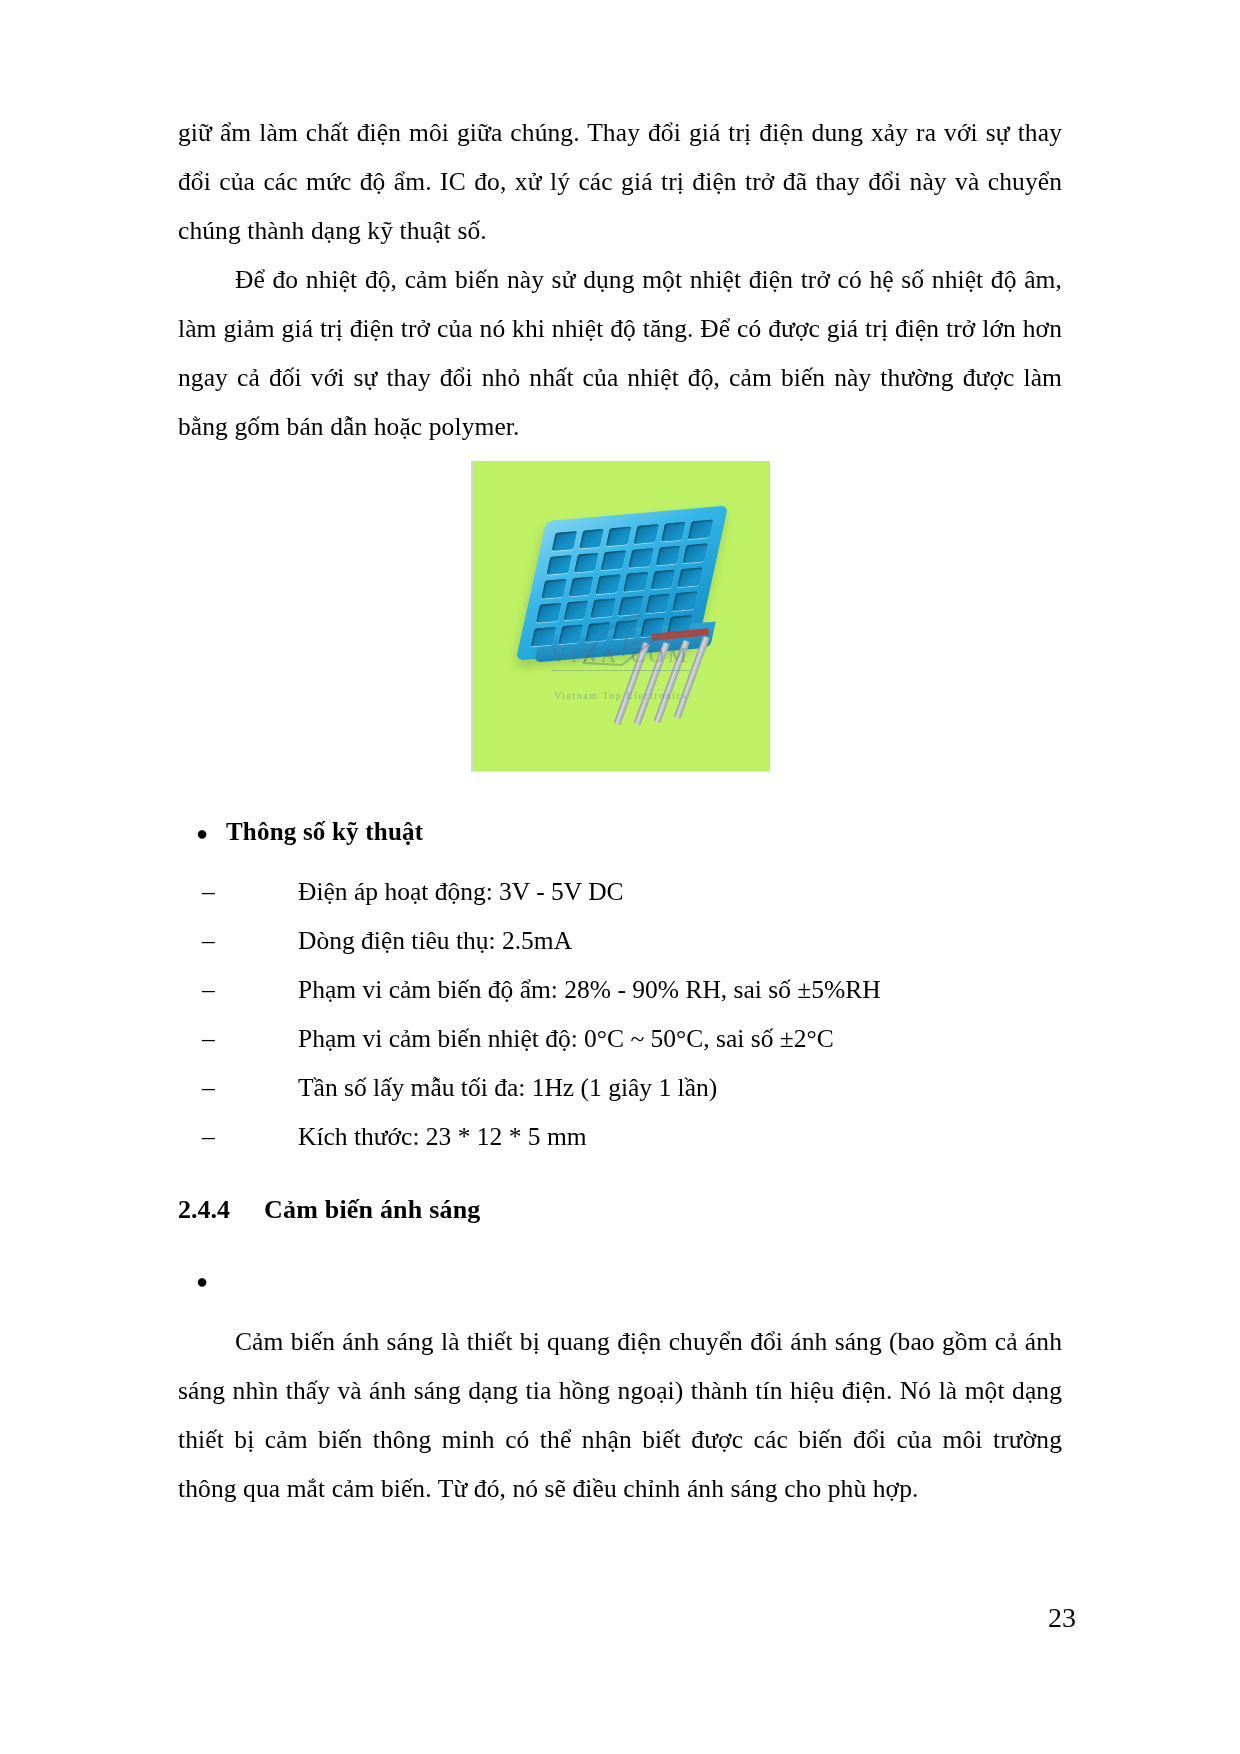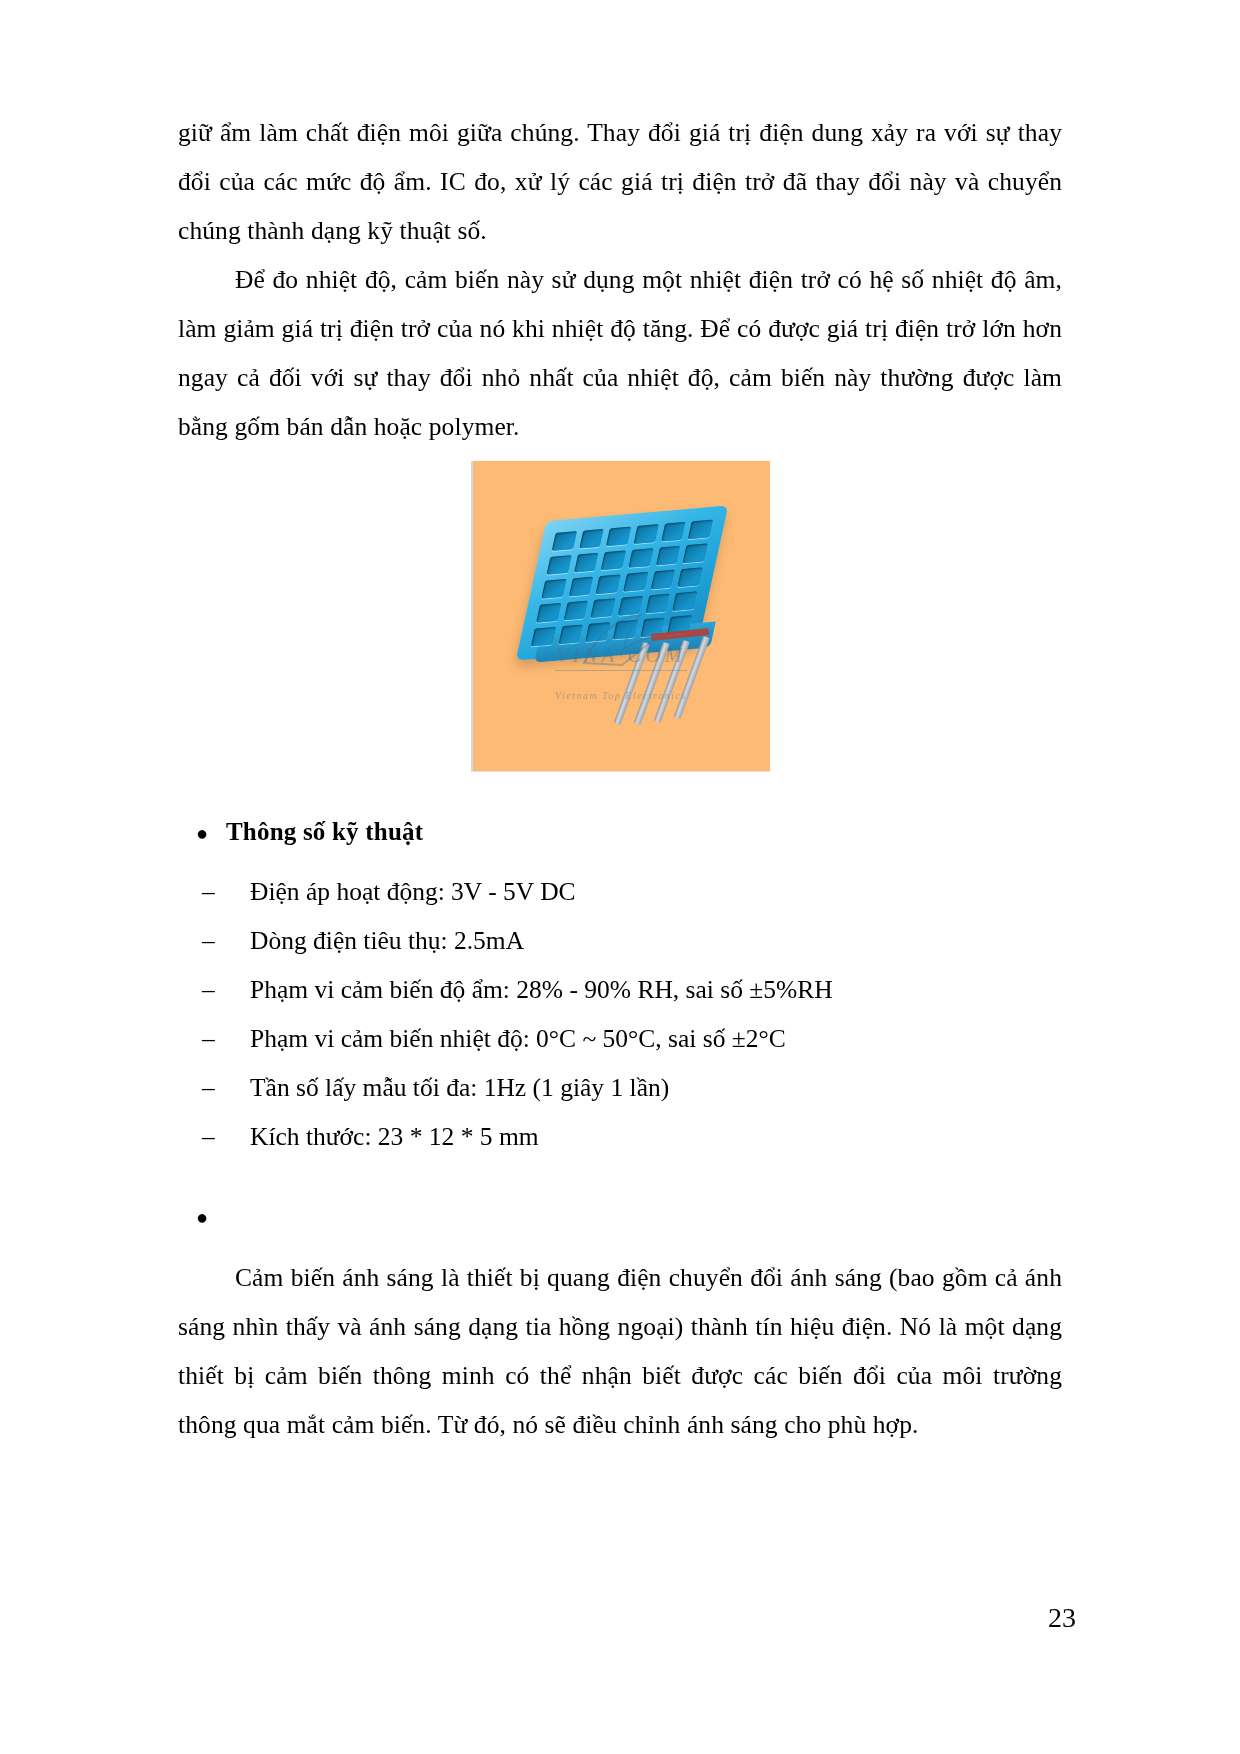--- a/index.html
+++ b/index.html
@@ -46,25 +46,24 @@
   
   .figure {
     margin-top: 10px;
     text-align: center;
   }
   .figure-img-wrap {
     display: inline-block;
     position: relative;
     width: 297px;
     height: 310px;
-    background: #fdba74;
+    background: #bef264;
     border-left: 2px solid #d7d7d7;
     border-bottom: 1px solid #e2e2e2;
     overflow: hidden;
-    font-style: italic;
   }
   
   .sensor {
     position: absolute;
     left: 52px;
     top: 42px;
     width: 200px;
     height: 190px;
   }
   .sensor-body {
@@ -207,20 +206,21 @@
   }
   .dash-item .dash {
     width: 72px;
     flex: 0 0 72px;
     text-align: left;
     padding-left: 24px;
     box-sizing: border-box;
   }
   .dash-item .txt {
     flex: 1 1 auto;
+    margin-left: 48px;
   }
 
   
   .section-heading {
     display: flex;
     align-items: baseline;
     margin-top: 34px;
     font-size: 26px;
     font-weight: bold;
   }
@@ -328,20 +328,24 @@
       <div class="dash-item">
         <span class="dash">–</span>
         <span class="txt">Tần số lấy mẫu tối đa: 1Hz (1 giây 1 lần)</span>
       </div>
       <div class="dash-item">
         <span class="dash">–</span>
         <span class="txt">Kích thước: 23 * 12 * 5 mm</span>
       </div>
     </div>
 
+    <div class="section-heading">
+      <span class="num">2.4.4</span>
+      <span class="title">Cảm biến ánh sáng</span>
+    </div>
 
     <div class="bullet-head">
       <span class="dot">●</span>
     </div>
 
     <p class="para indent" style="margin-top:16px;">Cảm biến ánh sáng là thiết bị quang điện chuyển đổi ánh sáng (bao gồm cả ánh sáng nhìn thấy và ánh sáng dạng tia hồng ngoại) thành tín hiệu điện. Nó là một dạng thiết bị cảm biến thông minh có thể nhận biết được các biến đổi của môi trường thông qua mắt cảm biến. Từ đó, nó sẽ điều chỉnh ánh sáng cho phù hợp.</p>
 
   </div>
 
   <div class="page-number">23</div>

